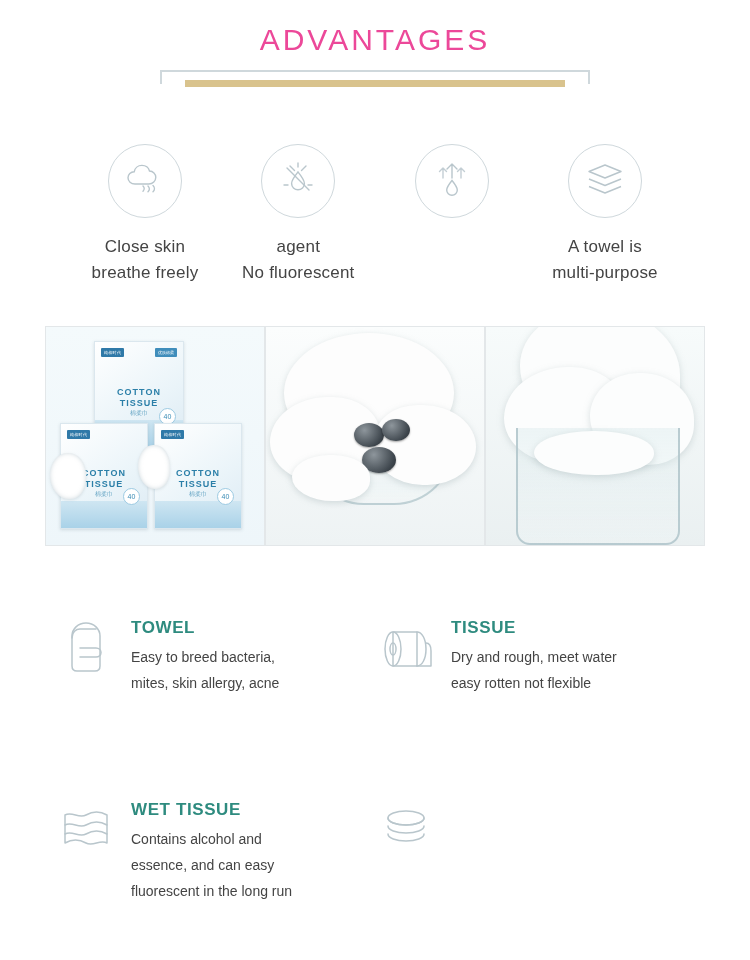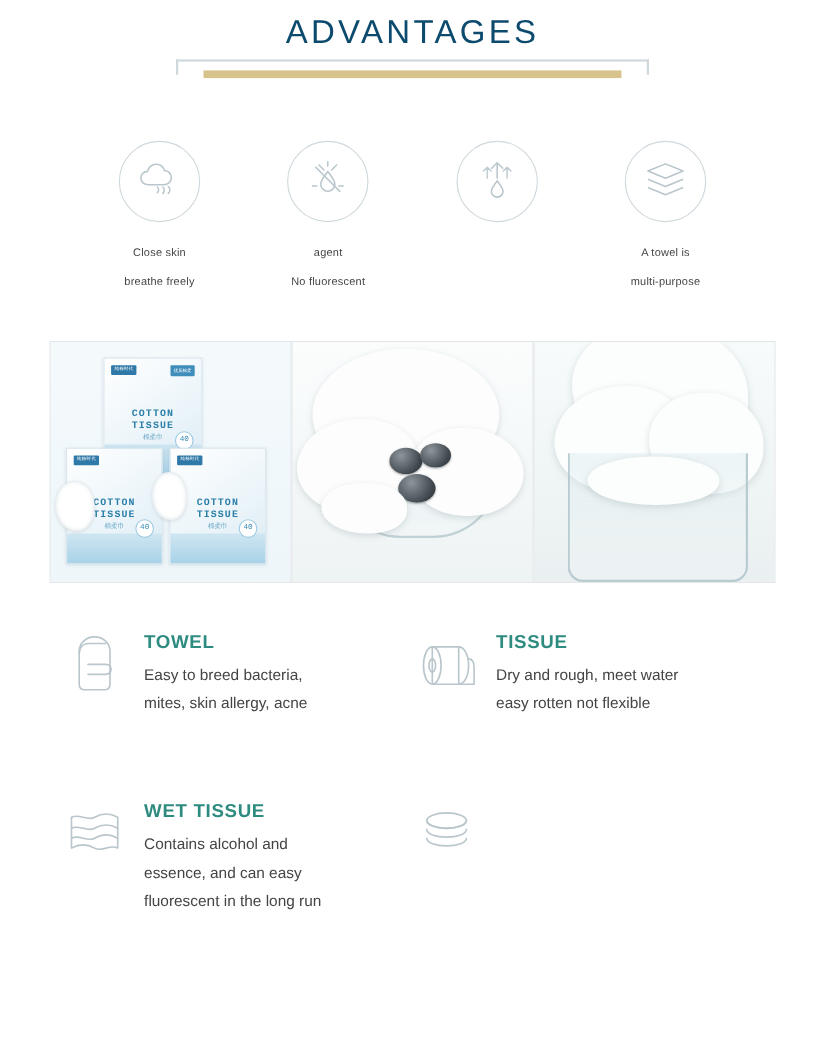--- a/index.html
+++ b/index.html
@@ -18,23 +18,23 @@
 
   
   .header {
     padding-top: 10px;
     text-align: center;
     position: relative;
   }
   .header-title {
     font-size: 30px;
     letter-spacing: 3px;
-    color: #0c4a6e;
+    color: #ec4899;
     font-weight: normal;
-    margin: 0;
+    margin: 10px;
     line-height: 40px;
   }
   .header-rule {
     width: 430px;
     margin: 4px auto 0 auto;
     position: relative;
     height: 26px;
   }
   .header-rule .bar {
     position: absolute;
@@ -73,41 +73,40 @@
     border: 1.5px solid #cfd8dc;
     border-radius: 50%;
     margin: 0 auto;
     display: flex;
     align-items: center;
     justify-content: center;
     background: #fff;
   }
   .feature-label {
     margin-top: 16px;
-    font-size: 10px;
+    font-size: 17px;
     color: #444;
     line-height: 26px;
     letter-spacing: 0.2px;
   }
 
   
   .photos {
     display: flex;
     justify-content: space-between;
     padding: 40px 45px 0 45px;
     box-sizing: border-box;
   }
   .photo {
     width: 236px;
     height: 220px;
     border: 1px solid #e3e7e9;
     box-sizing: border-box;
     position: relative;
     overflow: hidden;
-    font-family: Liberation Mono, monospace;
   }
 
   
   .ph1 { background: linear-gradient(180deg,#f4fafc 0%, #eef6fa 100%); }
   .box {
     position: absolute;
     background: linear-gradient(145deg,#ffffff 0%,#eaf4f9 60%,#dceaf3 100%);
     border: 1px solid #dbe7ee;
     box-shadow: 0 1px 3px rgba(120,140,150,.25);
   }
@@ -229,20 +228,21 @@
     display: flex;
   }
   .compare-row + .compare-row {
     margin-top: 74px;
     justify-content: center;
   }
   .cmp {
     width: 50%;
     display: flex;
     align-items: flex-start;
+    margin-top: 28px;
   }
   .cmp-icon {
     width: 62px;
     min-width: 62px;
     height: 62px;
     margin-right: 14px;
     display: flex;
     align-items: center;
     justify-content: center;
   }

